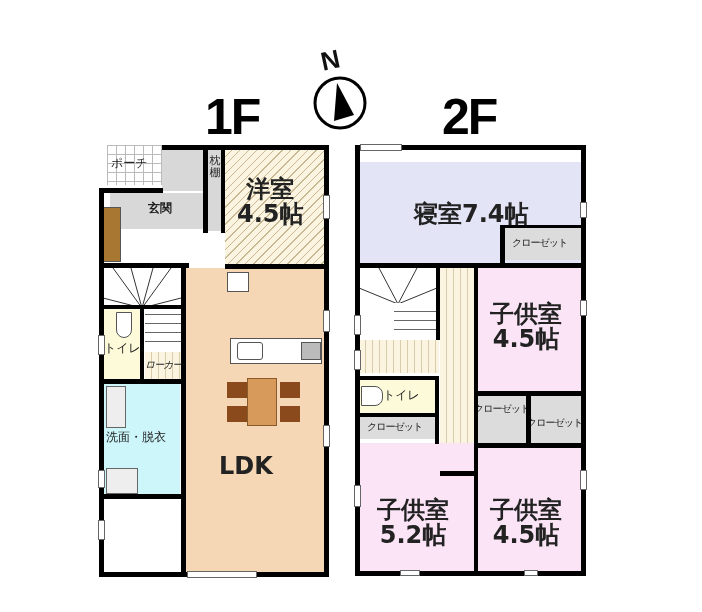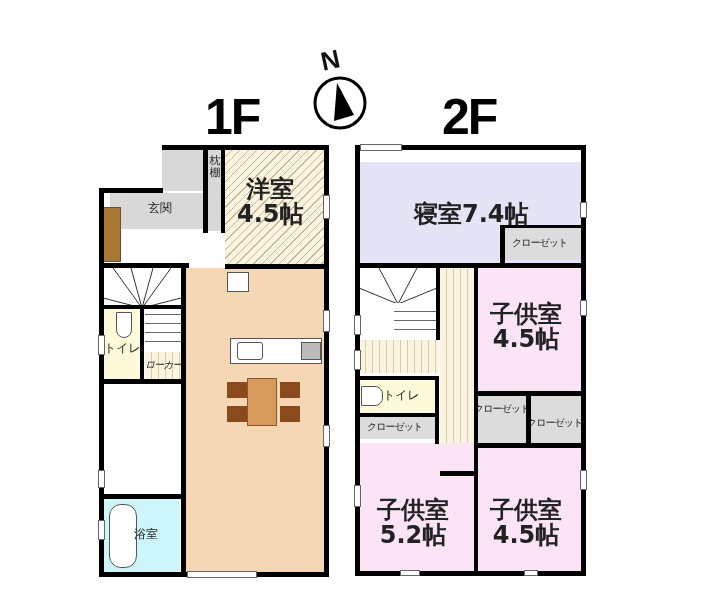--- a/index.html
+++ b/index.html
@@ -28,24 +28,27 @@
 <div class="abs" style="left:312px;top:45px;width:56px;height:85px;">
   <div class="abs" style="left:9px;top:0;font-family:'Liberation Sans',sans-serif;font-weight:bold;font-size:26px;transform:rotate(-12deg);">N</div>
   <svg class="abs" style="left:0;top:30px;" width="56" height="56" viewBox="0 0 56 56">
     <circle cx="28" cy="28" r="25" fill="none" stroke="#000" stroke-width="3"></circle>
     <polygon points="25,8 22,46 42,40" fill="#000"></polygon>
   </svg>
 </div>
 
 <div class="abs" style="left:95px;top:140px;width:240px;height:440px;">
 
+  <div class="room grid" style="left:12px;top:5px;width:55px;height:40px;">
+    <div class="lbl sm" style="left:4px;top:12px;">ポーチ</div>
+  </div>
 
   <div class="room" style="left:67px;top:9px;width:43px;height:42px;background:#d8d8d8;"></div>
   <div class="room" style="left:15px;top:53px;width:95px;height:36px;background:#d8d8d8;">
-    <div class="lbl sm" style="left:38px;top:9px;">玄関</div>
+    <div class="lbl sm" style="left:38px;top:9px;font-weight:bold;">玄関</div>
   </div>
 
   <div class="room" style="left:6px;top:67px;width:20px;height:55px;background:#a87832;border:1px solid #555;"></div>
 
 
   <div class="room" style="left:112px;top:9px;width:16px;height:82px;background:#d8d8d8;">
     <div class="lbl xs" style="left:0;top:6px;width:16px;white-space:normal;font-size:11px;letter-spacing:0;">枕棚</div>
   </div>
 
   <div class="room hatch" style="left:130px;top:9px;width:100px;height:115px;">
@@ -69,38 +72,40 @@
   <div class="room stairs-h" style="left:50px;top:168px;width:36px;height:42px;"></div>
   <div class="room vstripe" style="left:50px;top:212px;width:36px;height:28px;">
     <div class="lbl xs" style="left:0;top:8px;font-style:italic;">ローカー</div>
   </div>
 
   <div class="room" style="left:9px;top:168px;width:40px;height:72px;background:#fcfad8;">
     <div class="abs" style="left:12px;top:4px;width:16px;height:26px;border:1px solid #555;border-radius:0 0 8px 8px;background:#fff;"></div>
     <div class="lbl sm" style="left:0;top:34px;">トイレ</div>
   </div>
 
-
-  <div class="room" style="left:9px;top:358px;width:76px;height:74px;background:#cdf6fb;">
-    <div class="abs" style="left:5px;top:6px;width:28px;height:64px;background:#fff;border:1px solid #555;border-radius:12px;"></div>
-    <div class="lbl sm" style="left:30px;top:30px;">浴室</div>
-  </div>
+  <div class="room" style="left:9px;top:243px;width:76px;height:113px;background:#cdf6fb;">
+    <div class="abs" style="left:2px;top:3px;width:20px;height:42px;background:#eee;border:1px solid #666;"></div>
+    <div class="lbl sm" style="left:2px;top:48px;">洗面・脱衣</div>
+    <div class="abs" style="left:2px;top:85px;width:32px;height:26px;background:#eee;border:1px solid #666;"></div>
+  </div>
+
 
   <div class="room" style="left:90px;top:128px;width:140px;height:304px;background:#f6d7b5;">
     <div class="abs" style="left:42px;top:4px;width:22px;height:20px;background:#fff;border:1px solid #555;"></div>
     <div class="abs" style="left:45px;top:70px;width:92px;height:26px;background:#fff;border:1px solid #555;">
       <div class="abs" style="left:6px;top:3px;width:26px;height:18px;border:1px solid #555;border-radius:3px;"></div>
       <div class="abs" style="left:70px;top:3px;width:20px;height:18px;background:#bbb;border:1px solid #555;"></div>
     </div>
     <div class="abs" style="left:62px;top:110px;width:30px;height:48px;background:#d89a5a;border:1px solid #8a5a2a;"></div>
     <div class="abs" style="left:42px;top:114px;width:20px;height:16px;background:#8a4a1c;"></div>
     <div class="abs" style="left:42px;top:138px;width:20px;height:16px;background:#8a4a1c;"></div>
     <div class="abs" style="left:95px;top:114px;width:20px;height:16px;background:#8a4a1c;"></div>
     <div class="abs" style="left:95px;top:138px;width:20px;height:16px;background:#8a4a1c;"></div>
     <div class="lbl big" style="left:34px;top:186px;">
+      <div>LDK</div>
     </div>
   </div>
 
   <div class="wall" style="left:67px;top:5px;width:167px;height:5px;"></div>
   <div class="wall" style="left:229px;top:5px;width:5px;height:431px;"></div>
   <div class="wall" style="left:4px;top:432px;width:230px;height:5px;"></div>
   <div class="wall" style="left:4px;top:48px;width:5px;height:389px;"></div>
   <div class="wall" style="left:4px;top:48px;width:64px;height:5px;"></div>
   <div class="wall" style="left:108px;top:5px;width:5px;height:88px;"></div>
   <div class="wall" style="left:126px;top:5px;width:4px;height:88px;"></div>

